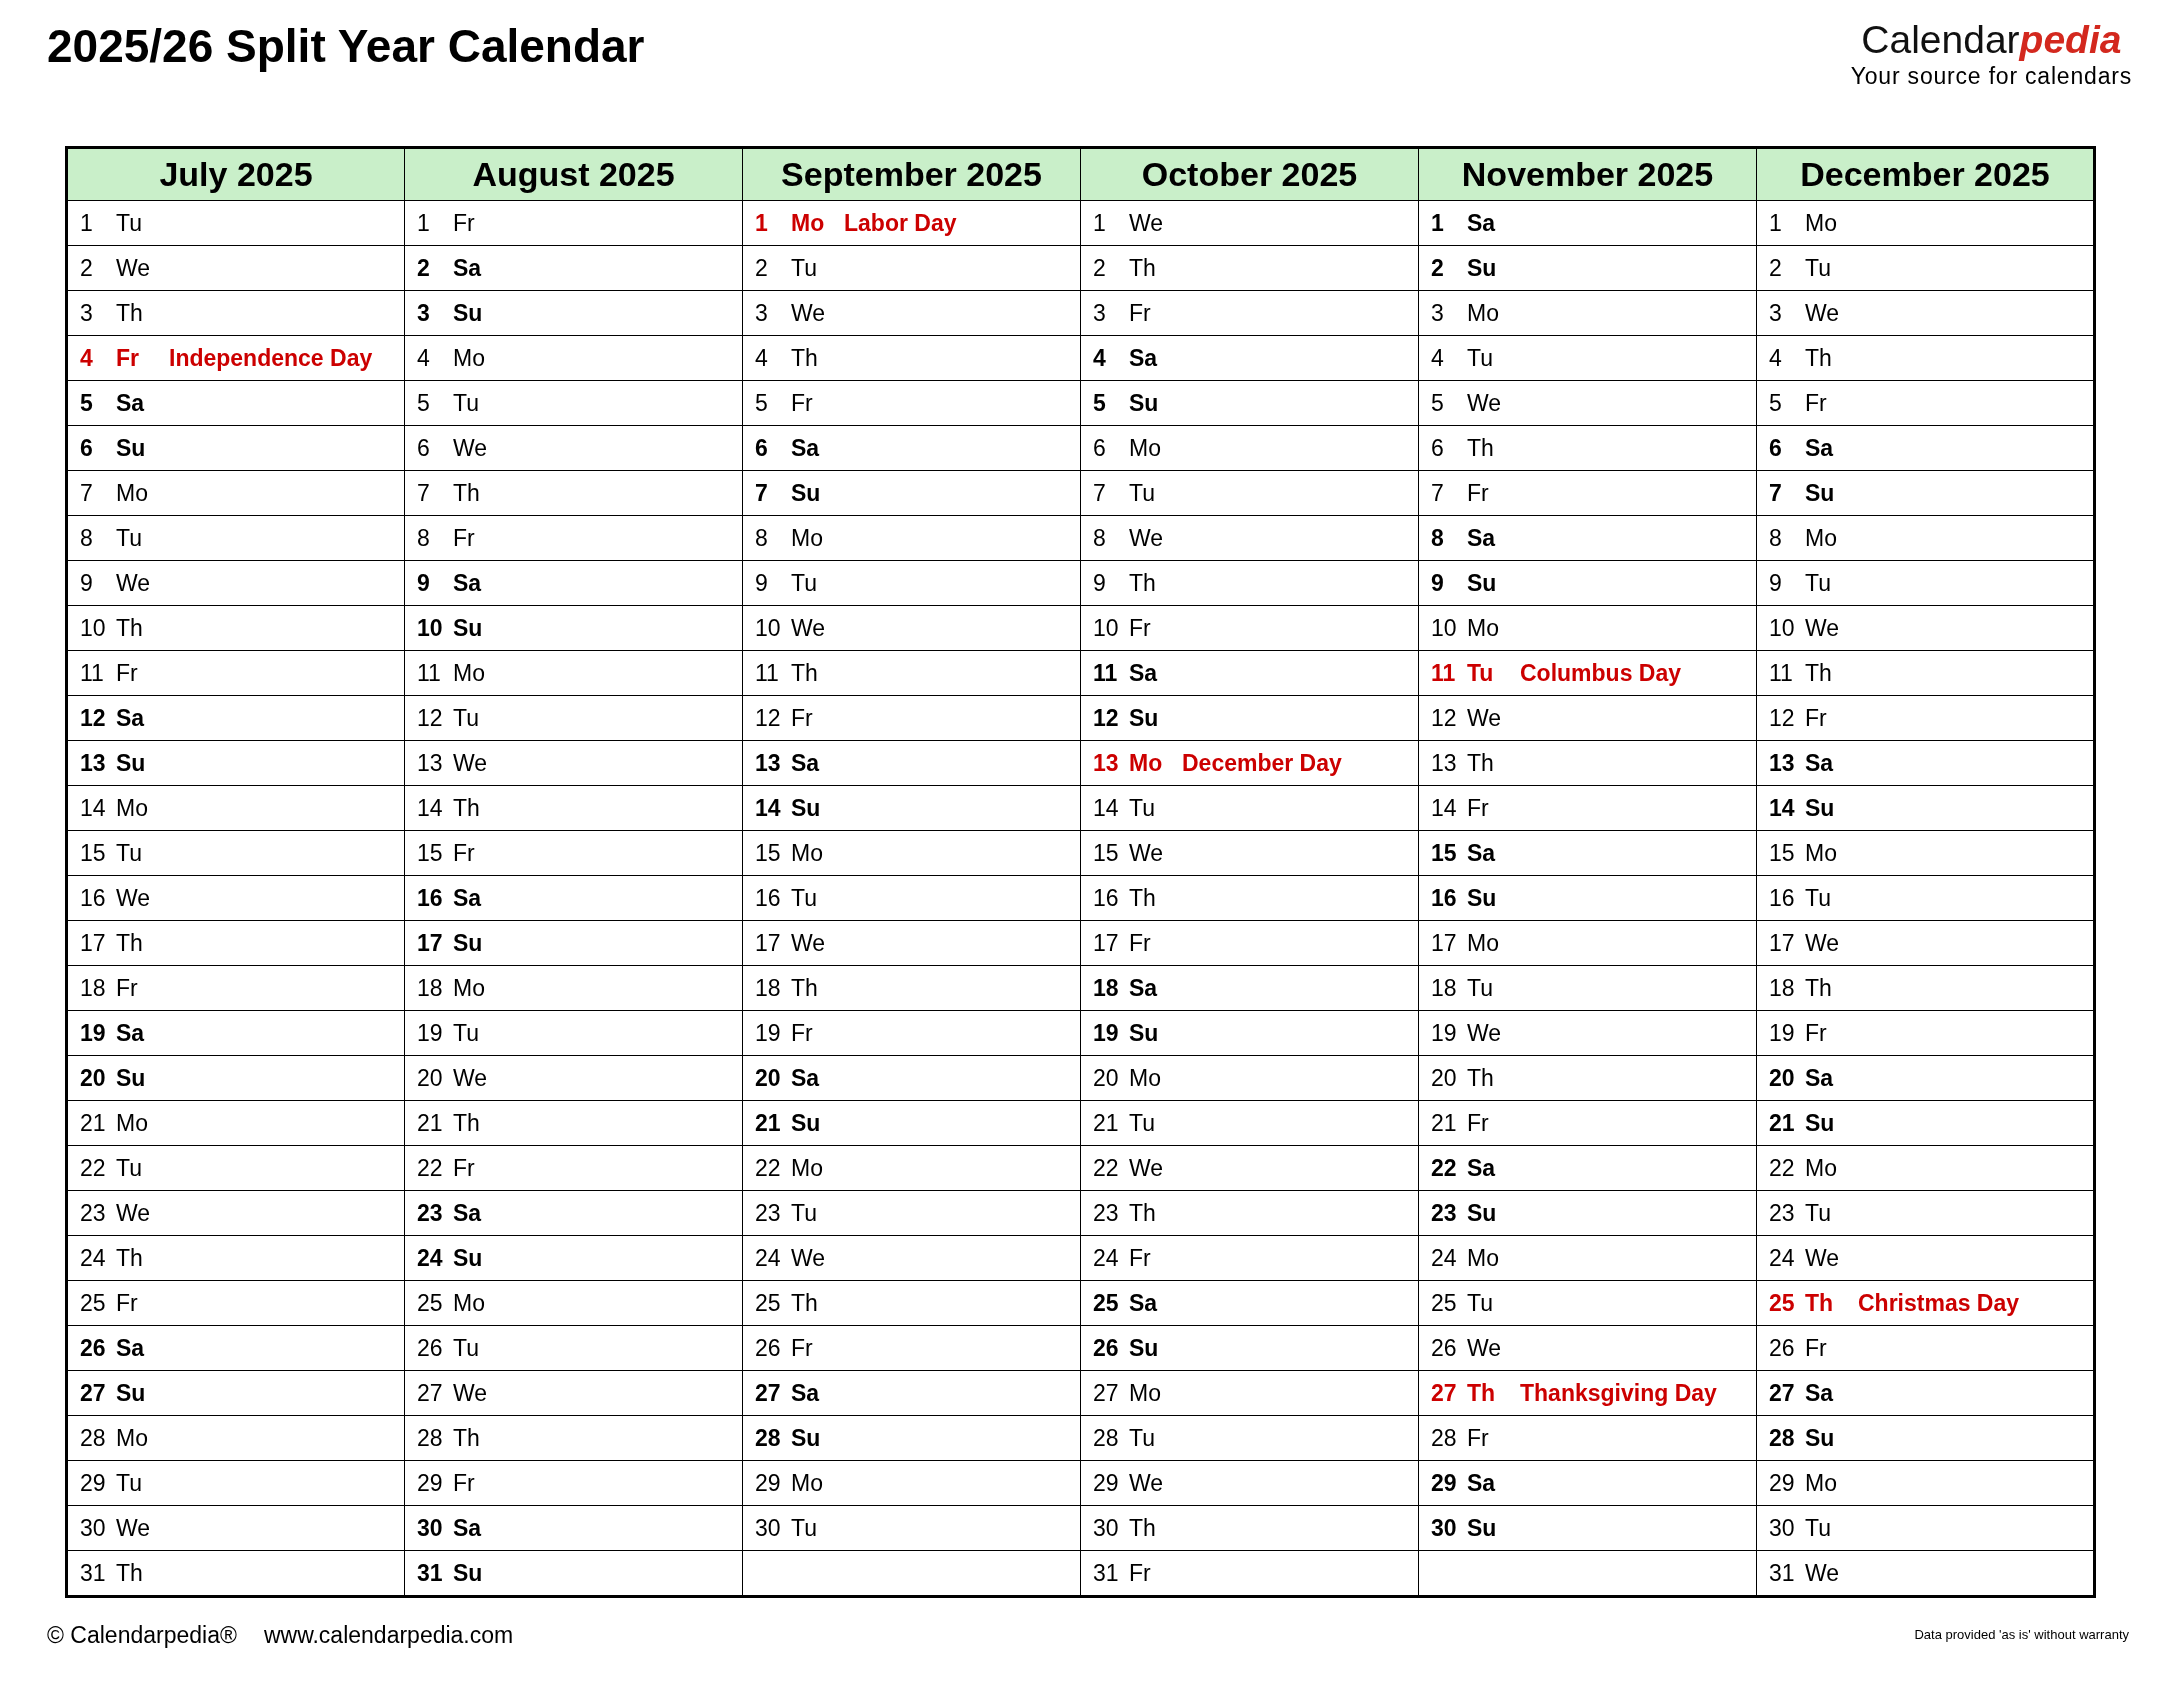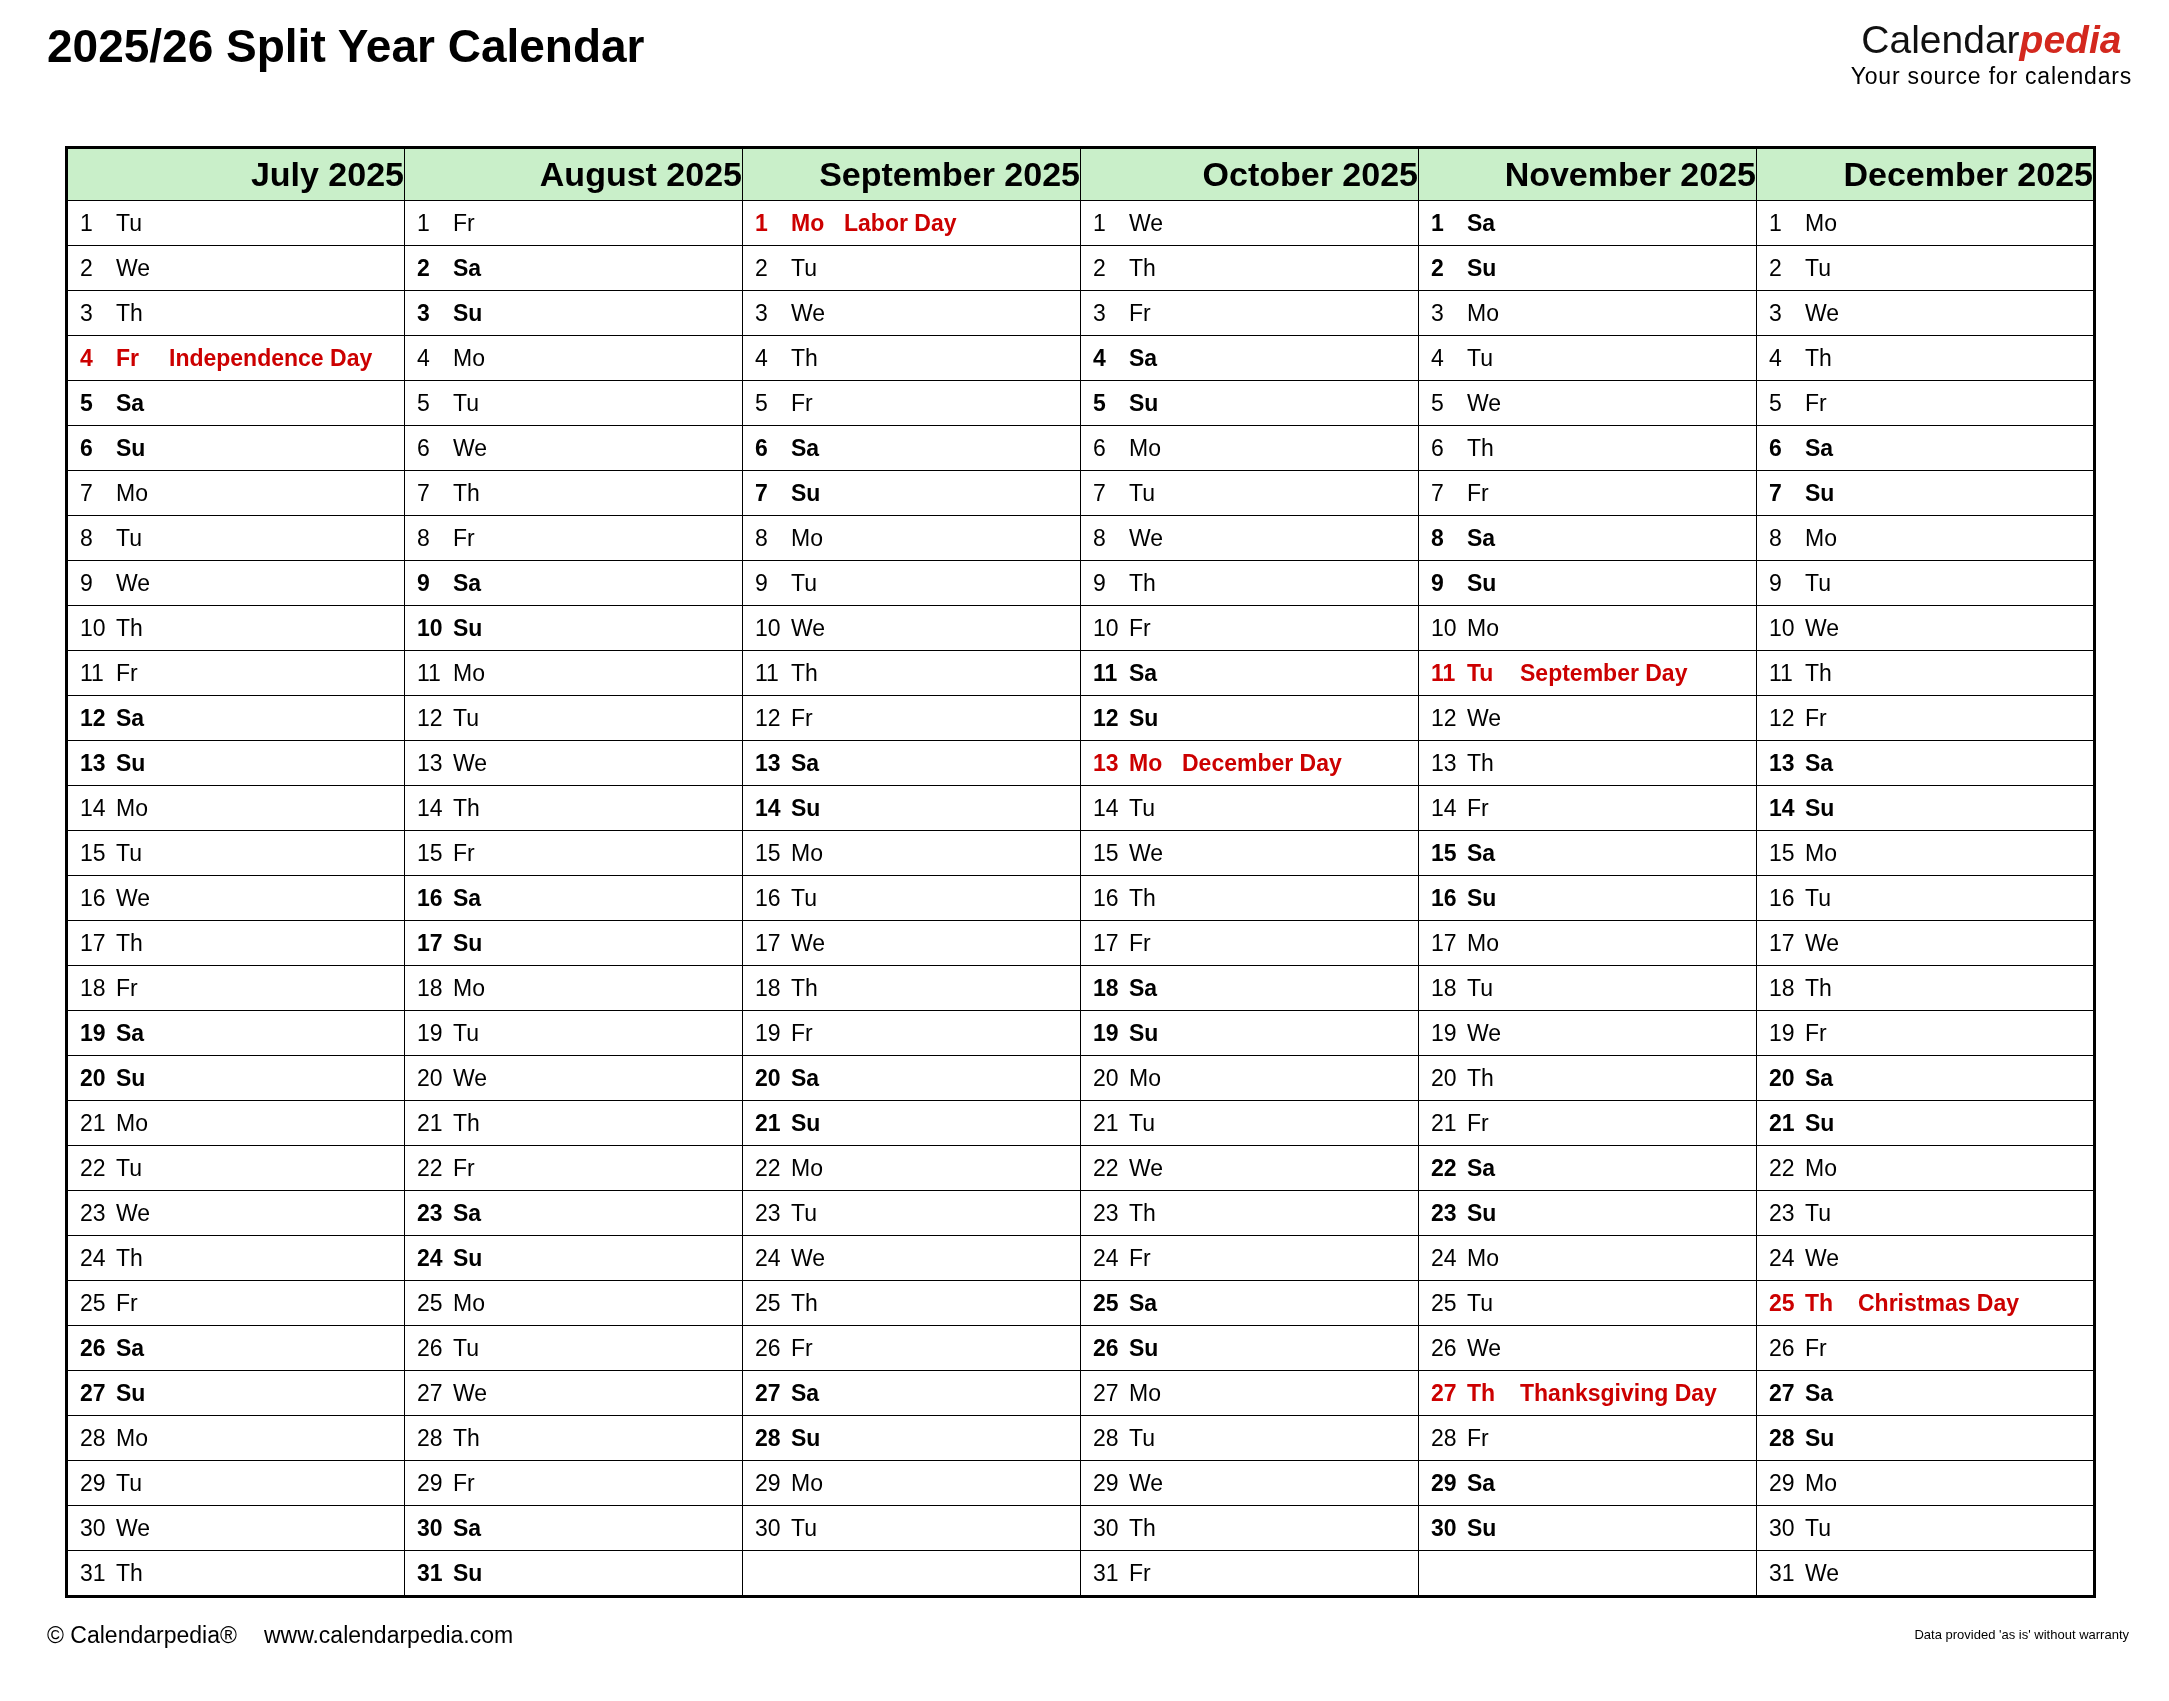--- a/index.html
+++ b/index.html
@@ -19,21 +19,21 @@
   .tagline{font-size:23px;margin-top:1.7px;letter-spacing:0.8px;white-space:nowrap;}
 
   table.cal{
     position:absolute;left:65px;top:146px;width:2031px;
     border-collapse:collapse;table-layout:fixed;
     border:3.4px solid var(--border,#000);
   }
   table.cal th{
     height:51px;background:var(--header-green,#c9efc9);
     border:1.7px solid var(--border,#000);
-    font-size:34px;font-weight:bold;text-align:right;vertical-align:middle;
+    font-size:34px;font-weight:bold;text-align:center;vertical-align:middle;
     padding:0;
   }
   table.cal td{
     height:44px;border:1.7px solid var(--border,#000);
     font-size:23px;padding:0;vertical-align:middle;white-space:nowrap;overflow:hidden;
     background:#ffffff;
   }
   td .num{display:inline-block;width:36px;margin-left:12px;}
   td .wd{display:inline-block;width:53px;}
   td .hname{display:inline-block;}
@@ -146,21 +146,21 @@
         <td class="day wd"><span class="num">10</span><span class="wd">We</span></td>
         <td class="day wd"><span class="num">10</span><span class="wd">Fr</span></td>
         <td class="day wd"><span class="num">10</span><span class="wd">Mo</span></td>
         <td class="day wd"><span class="num">10</span><span class="wd">We</span></td>
       </tr>
       <tr>
         <td class="day wd"><span class="num">11</span><span class="wd">Fr</span></td>
         <td class="day wd"><span class="num">11</span><span class="wd">Mo</span></td>
         <td class="day wd"><span class="num">11</span><span class="wd">Th</span></td>
         <td class="day sa"><span class="num">11</span><span class="wd">Sa</span></td>
-        <td class="day hol"><span class="num">11</span><span class="wd">Tu</span><span class="hname">September Day</span></td>
+        <td class="day hol"><span class="num">11</span><span class="wd">Tu</span><span class="hname">Columbus Day</span></td>
         <td class="day wd"><span class="num">11</span><span class="wd">Th</span></td>
       </tr>
       <tr>
         <td class="day sa"><span class="num">12</span><span class="wd">Sa</span></td>
         <td class="day wd"><span class="num">12</span><span class="wd">Tu</span></td>
         <td class="day wd"><span class="num">12</span><span class="wd">Fr</span></td>
         <td class="day su"><span class="num">12</span><span class="wd">Su</span></td>
         <td class="day wd"><span class="num">12</span><span class="wd">We</span></td>
         <td class="day wd"><span class="num">12</span><span class="wd">Fr</span></td>
       </tr>

